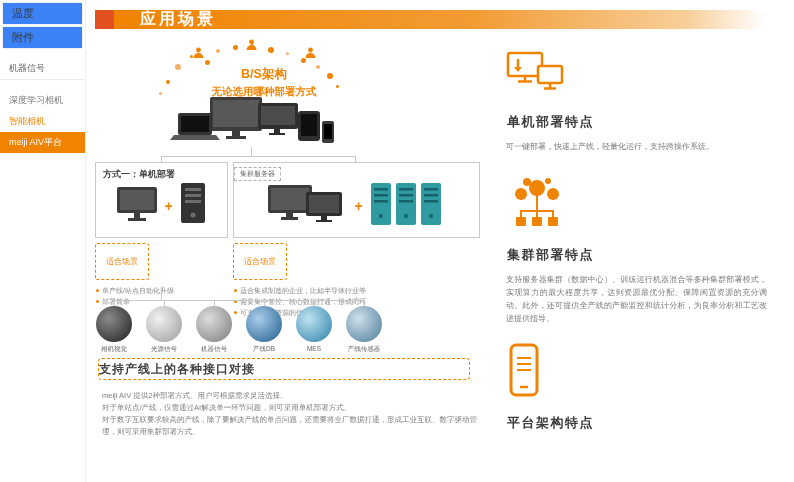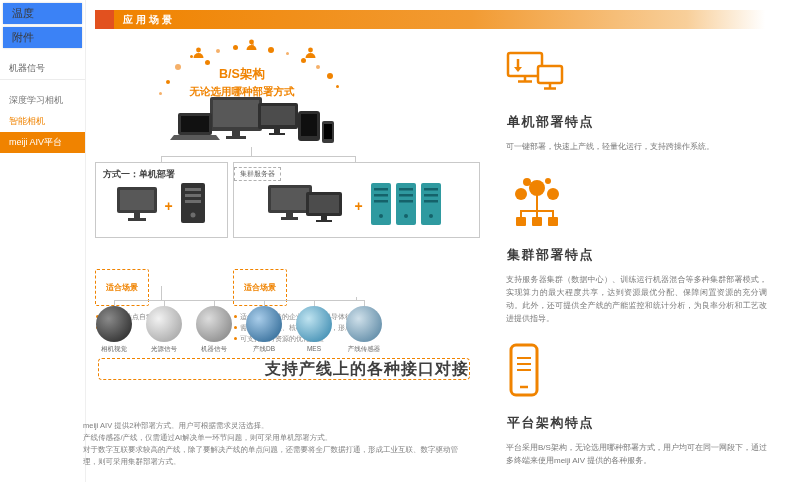--- a/index.html
+++ b/index.html
@@ -12,64 +12,64 @@
   .side-sep { height:10px; }
   .side-item { padding:4px 9px; font-size:9px; color:#777; cursor:pointer; }
   .side-item.mid { border-bottom:1px solid #ececec; color:#666; }
   .side-item.active { background:#f08300; color:#fff; }
   .side-item.orange { color:#f08300; }
 
   
   .header { position:absolute; left:95px; top:10px; width:670px; height:19px; display:flex; }
   .header-square { width:19px; height:19px; background:#e2511f; }
   .header-bar { flex:1; background:linear-gradient(90deg,#f08300 0%,#f29b33 55%,#f8cf9a 88%,#ffffff 100%); display:flex; align-items:center; }
-  .header-title { color:#fff; font-weight:bold; font-size:10px; letter-spacing:3px; padding-left:9px; }
-
-  
-  .cloud-text { position:absolute; left:142px; top:66px; width:200px; text-align:center; }
+  .header-title { color:#fff; font-weight:bold; font-size:16px; letter-spacing:3px; padding-left:26px; }
+
+  
+  .cloud-text { position:absolute; left:164px; top:66px; width:200px; text-align:center; }
   .cloud-l1 { font-size:12.5px; font-weight:bold; color:#f08300; }
   .cloud-l2 { font-size:10.5px; font-weight:bold; color:#f08300; margin-top:2px; }
   .dot { position:absolute; border-radius:50%; background:#f08300; }
   .dot.lt { background:#f5b06a; }
   .person { position:absolute; }
 
   
   .line { position:absolute; background:#c9c9c9; }
 
   
   .dep-box { position:absolute; border:1px solid #c9c9c9; background:#fff; }
   .dep-title { font-size:9px; font-weight:bold; color:#444; padding:5px 7px 1px; }
   .dep-head { display:flex; justify-content:space-between; align-items:flex-start; }
   .server-label { margin:4px 6px 0 0; border:1px dashed #b0b0b0; font-size:7px; color:#666; padding:1px 5px; white-space:nowrap; }
   .dep-icons { display:flex; align-items:center; justify-content:center; gap:6px; margin-top:1px; }
   .plus { font-size:14px; font-weight:bold; color:#f08300; }
 
   
   .scene { position:absolute; }
-  .scene-label { display:inline-block; border:1px dashed #f08300; color:#f08300; font-size:8px; font-weight:bold; padding:12px 10px; border-radius:2px;margin-top:26px; }
+  .scene-label { display:inline-block; border:1px dashed #f08300; color:#f08300; font-size:8px; font-weight:normal; padding:12px 10px; border-radius:2px; }
   .scene ul { list-style:none; margin:5px 0 0 1px; }
   .scene li { font-size:7px; color:#888; line-height:11px; display:flex; gap:3px; }
   .b-dot { width:3px; height:3px; border-radius:50%; background:#f08300; margin-top:4px; flex:none; }
 
   
   .iface { position:absolute; width:56px; text-align:center; top:306px; }
   .iface-circle { width:36px; height:36px; border-radius:50%; margin:0 auto; }
   .iface-label { font-size:6.5px; color:#666; margin-top:3px; white-space:nowrap; }
   .c1 { background:radial-gradient(circle at 35% 35%, #8a8a8a, #1e1e1e); }
   .c2 { background:radial-gradient(circle at 35% 35%, #f2f2f2, #9a9a9a); }
   .c3 { background:radial-gradient(circle at 35% 35%, #dcdcdc, #7c7c7c); }
   .c4 { background:radial-gradient(circle at 35% 35%, #a9cdea, #1f5c8b); }
   .c5 { background:radial-gradient(circle at 35% 35%, #bfe3f0, #2a7fa8); }
   .c6 { background:radial-gradient(circle at 35% 35%, #cfe0ea, #4a7b9a); }
 
   
-  .banner { position:absolute; left:98px; top:358px; width:372px; height:22px; border:1px dashed #f08300; border-radius:4px; line-height:20px; text-align:right; font-size:16px; font-weight:bold; color:#3f3f3f; letter-spacing:1px; }
-
-  
-  .paras { position:absolute; left:83px; top:390px; width:388px;margin-top:30px; }
+  .banner { position:absolute; left:98px; top:358px; width:372px; height:22px; border:1px dashed #f08300; border-radius:4px; line-height:20px; text-align:left; font-size:12px; font-weight:bold; color:#3f3f3f; letter-spacing:1px; }
+
+  
+  .paras { position:absolute; left:102px; top:390px; width:388px; }
   .paras p { font-size:7.5px; line-height:12px; color:#808080; }
 
   
   .right-col { position:absolute; left:506px; top:50px; width:261px; }
   .rs { margin-bottom:24px; }
   .rs.rs2 { margin-bottom:18px; }
   .rs h3 { font-size:13px; font-weight:bold; color:#3c3c3c; letter-spacing:1.5px; margin:11px 1px 9px; }
   .rs p { font-size:8px; color:#7a7a7a; line-height:13px; text-align:justify; }
 </style>
 </head>
@@ -286,21 +286,21 @@
   </div>
   <div class="iface" style="left:336px;">
     <div class="iface-circle c6"></div>
     <div class="iface-label">产线传感器</div>
   </div>
 
   <div class="banner">支持产线上的各种接口对接</div>
 
   <div class="paras">
     <p>meiji AIV 提供2种部署方式。用户可根据需求灵活选择。</p>
-    <p>产线传感器/产线，仅需通过AI解决单一环节问题，则可采用单机部署方式。</p>
+    <p>对于单站点/产线，仅需通过AI解决单一环节问题，则可采用单机部署方式。</p>
     <p>对于数字互联要求较高的产线，除了要解决产线的单点问题，还需要将全厂数据打通，形成工业互联、数字驱动管理，则可采用集群部署方式。</p>
   </div>
 
   <div class="right-col">
 
     <section class="rs">
       <div>
         <svg width="58" height="48" viewBox="0 0 58 48">
           <rect x="2" y="3" width="34" height="23" rx="2" fill="none" stroke="#f08300" stroke-width="2.5"></rect>
           <line x1="19" y1="26" x2="19" y2="31" stroke="#f08300" stroke-width="2.5"></line>
@@ -340,17 +340,16 @@
       <div>
         <svg width="36" height="56" viewBox="0 0 36 56">
           <rect x="5" y="2" width="26" height="50" rx="5" fill="none" stroke="#f08300" stroke-width="3"></rect>
           <line x1="11" y1="15" x2="25" y2="15" stroke="#f08300" stroke-width="2"></line>
           <line x1="11" y1="21" x2="25" y2="21" stroke="#f08300" stroke-width="2"></line>
           <line x1="11" y1="27" x2="25" y2="27" stroke="#f08300" stroke-width="2"></line>
           <line x1="14" y1="44" x2="22" y2="44" stroke="#f08300" stroke-width="2.5"></line>
         </svg>
       </div>
       <h3>平台架构特点</h3>
-      <p>平台采用B/S架构，无论选用哪种部署方式，用户均可在同一网段下，通过多终端来使用meiji AIV 提供的各种服务。</p>
     </section>
 
   </div>
 </div>
 
 </body></html>

